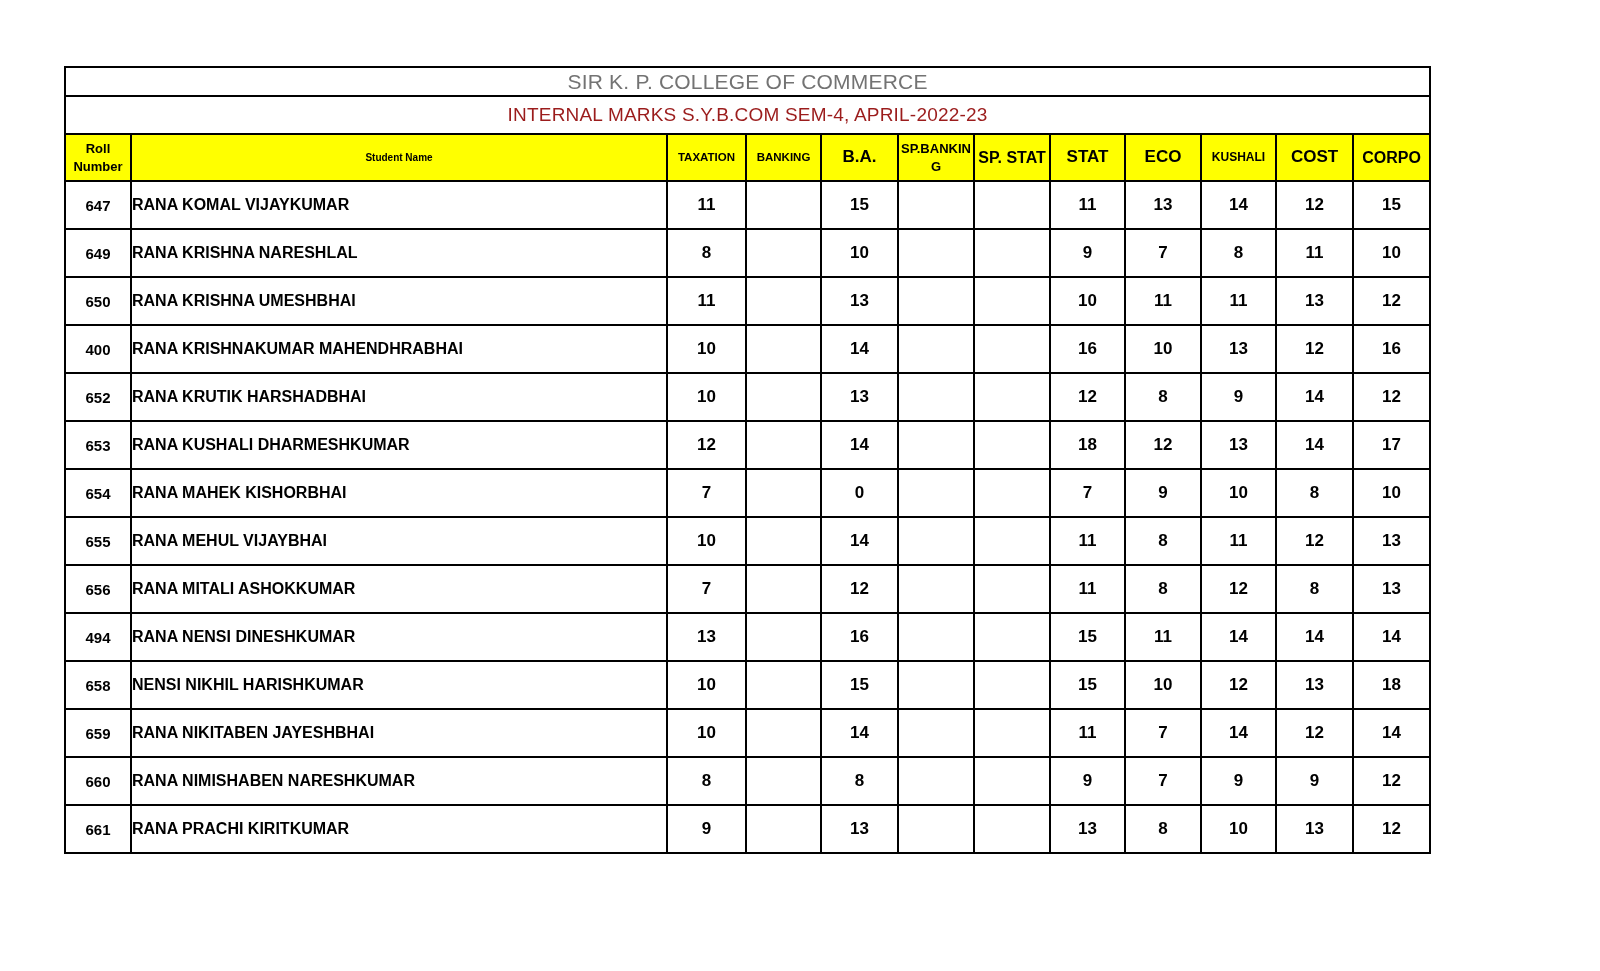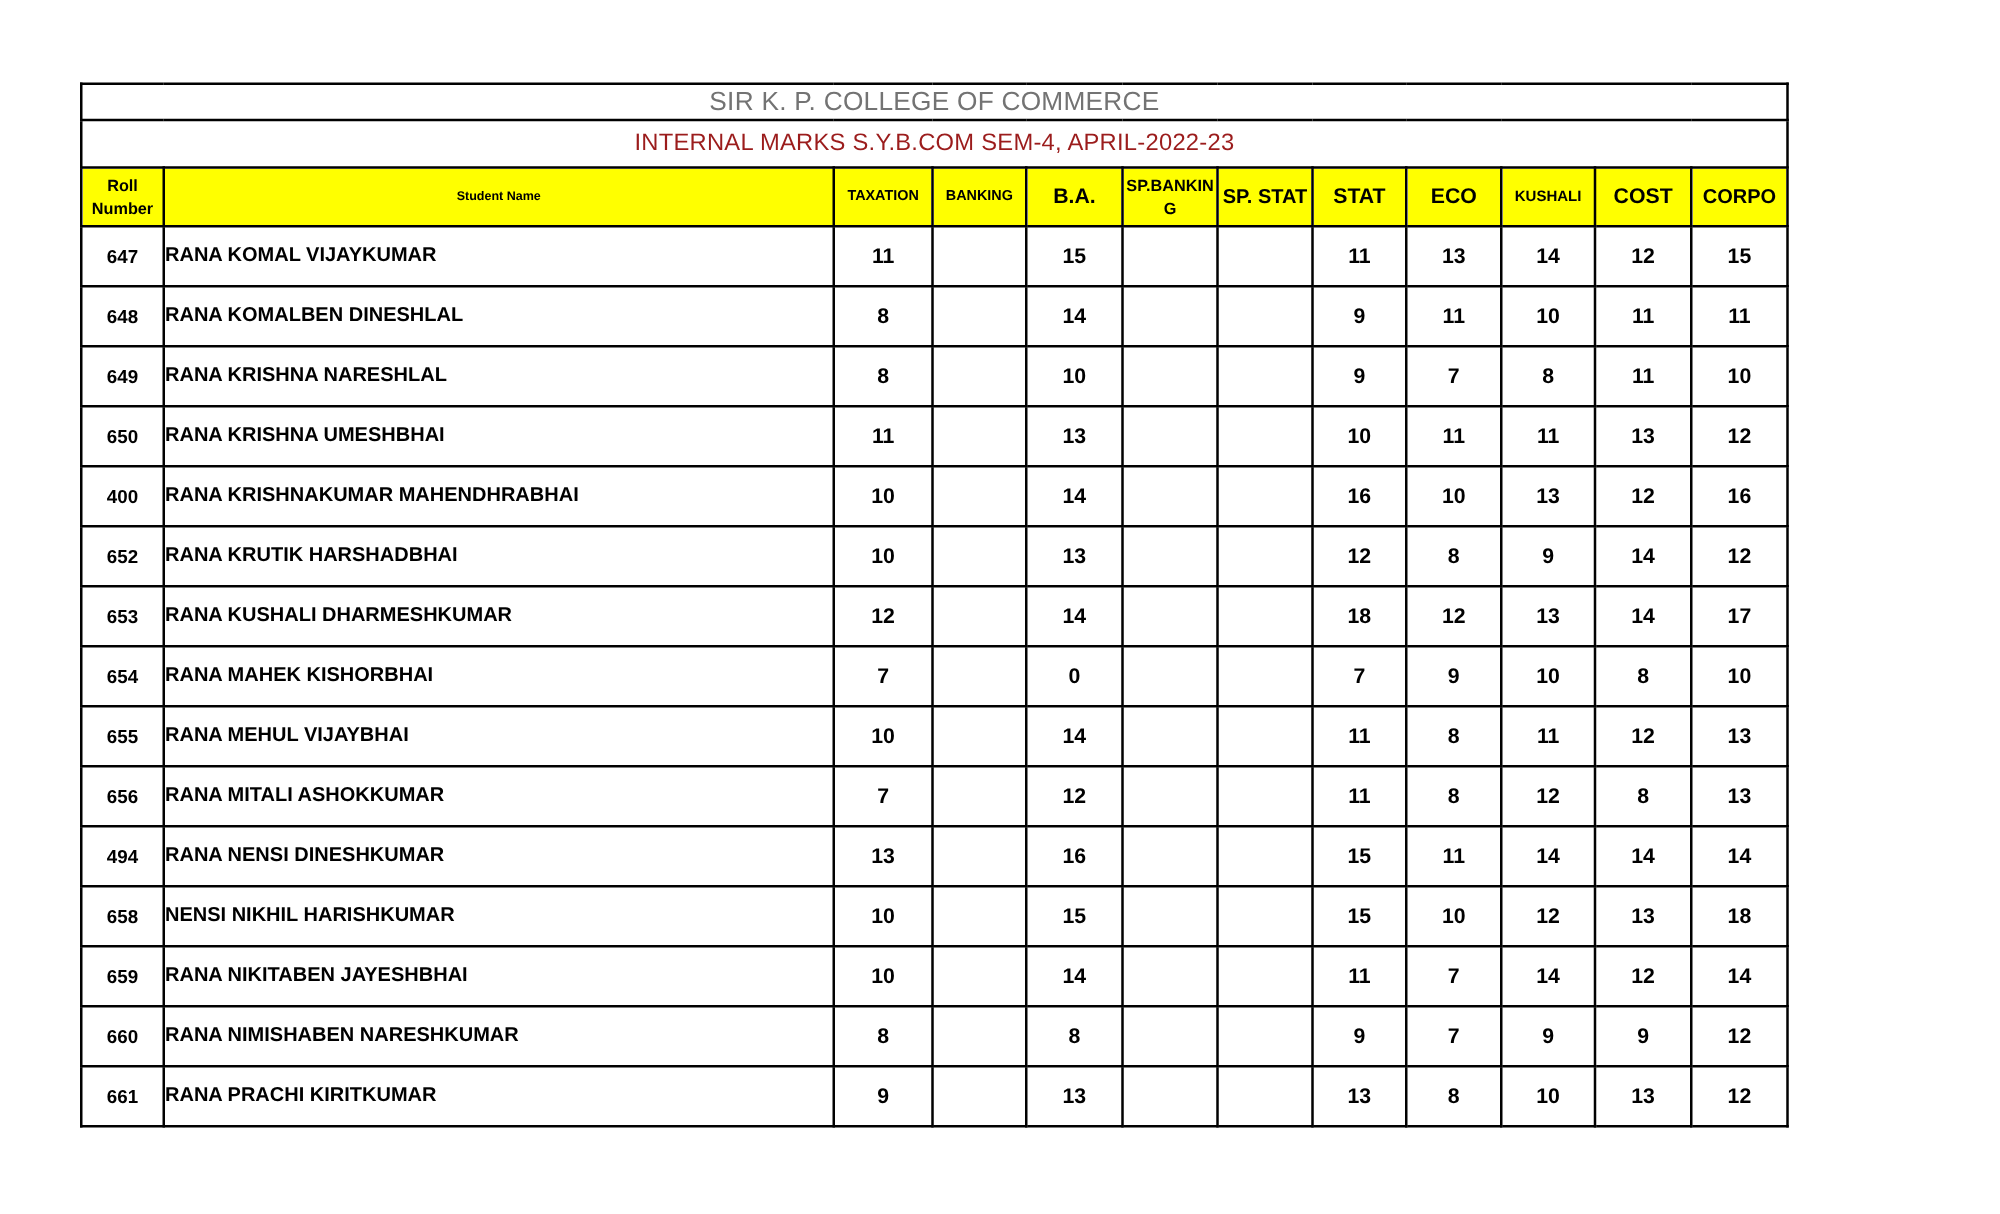--- a/index.html
+++ b/index.html
@@ -137,34 +137,20 @@
     <td class="mark">15</td>
     <td class="mark"></td>
     <td class="mark"></td>
     <td class="mark">11</td>
     <td class="mark">13</td>
     <td class="mark">14</td>
     <td class="mark">12</td>
     <td class="mark">15</td>
   </tr>
         <tr>
-    <td class="roll">648</td>
-    <td class="name">RANA KOMALBEN DINESHLAL</td>
-    <td class="mark">8</td>
-    <td class="mark"></td>
-    <td class="mark">14</td>
-    <td class="mark"></td>
-    <td class="mark"></td>
-    <td class="mark">9</td>
-    <td class="mark">11</td>
-    <td class="mark">10</td>
-    <td class="mark">11</td>
-    <td class="mark">11</td>
-  </tr>
-        <tr>
     <td class="roll">649</td>
     <td class="name">RANA KRISHNA NARESHLAL</td>
     <td class="mark">8</td>
     <td class="mark"></td>
     <td class="mark">10</td>
     <td class="mark"></td>
     <td class="mark"></td>
     <td class="mark">9</td>
     <td class="mark">7</td>
     <td class="mark">8</td>

